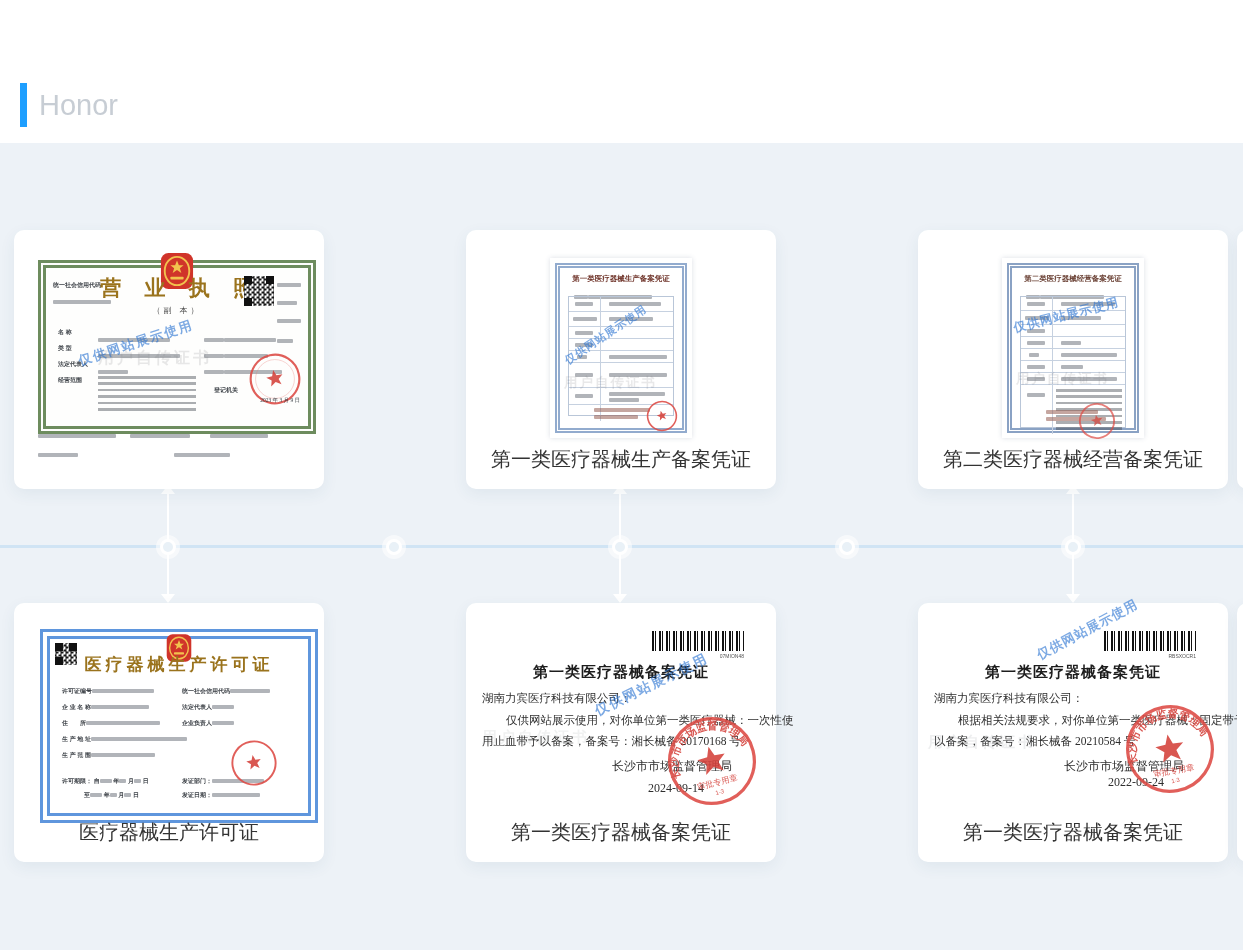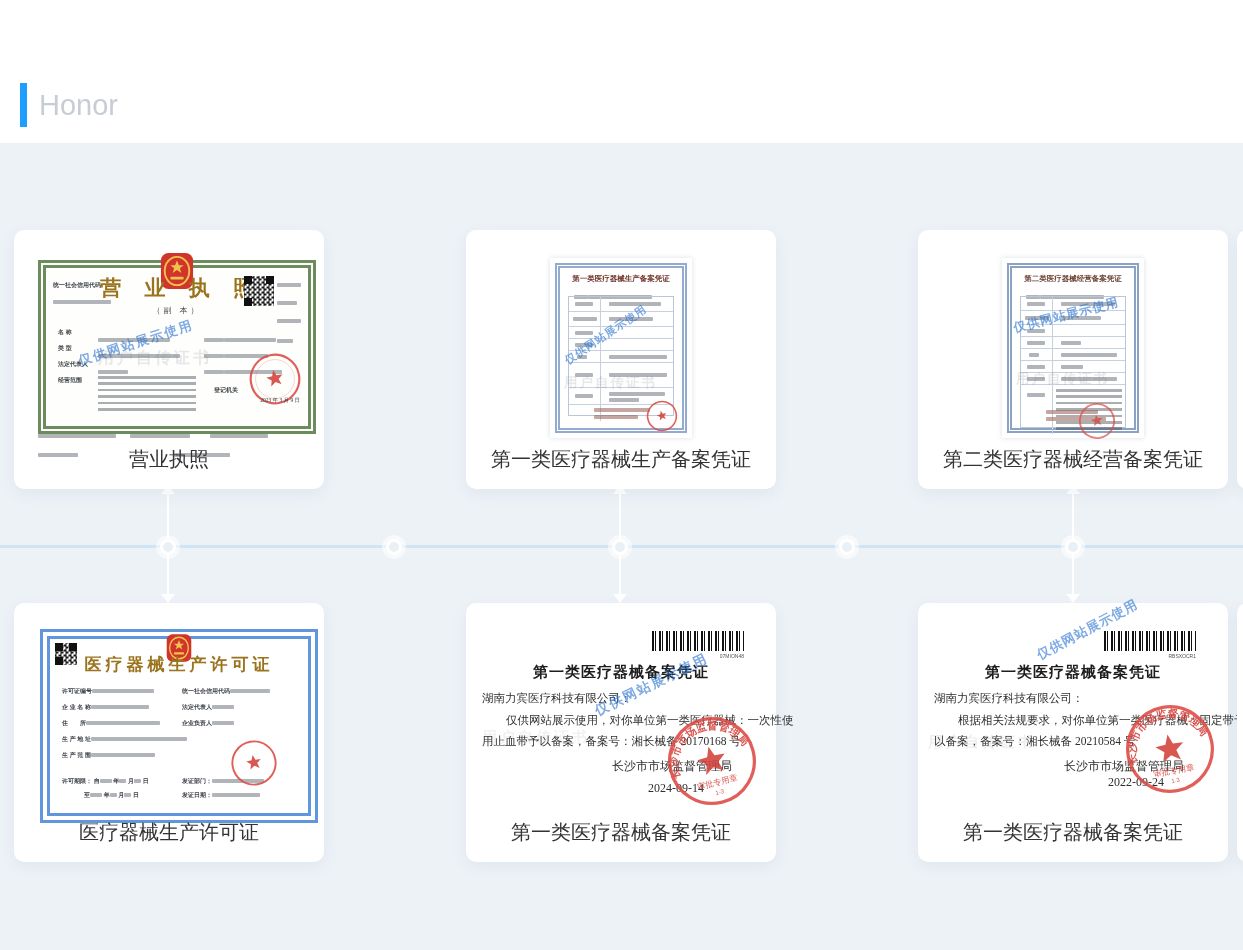--- a/index.html
+++ b/index.html
@@ -139,21 +139,20 @@
       </svg>
       <div class="abs serif" style="right:8px;top:129px;font-size:5.5px;color:#3a3f45">2023 年 3 月 9 日</div>
       <div class="wm-blue" style="left:30px;top:66px;font-size:13px;letter-spacing:2px;transform:rotate(-18deg)">仅供网站展示使用</div>
       <div class="wm-gray" style="left:52px;top:80px;font-size:16px;letter-spacing:3px">用户自传证书</div>
     </div>
     <div class="abs" style="left:24px;top:196px;width:262px">
       <span class="mb" style="width:78px;margin-left:0"></span><span class="mb" style="width:60px;margin-left:14px"></span>
       <span class="mb" style="width:58px;margin-left:16px"></span><br>
       <span class="mb" style="width:40px;margin-left:0;margin-top:3px"></span><span class="mb" style="width:56px;margin-left:96px;margin-top:3px"></span>
     </div>
-    <div class="caption">营业执照</div>
   </div>
 
   <div class="card" style="left:466px;top:87px">
     <div class="scan-p">
       <div class="p-cert">
         <div class="p-title serif">第一类医疗器械生产备案凭证</div>
         <div class="abs" style="left:14px;top:19px"><span class="mb" style="width:14px;margin-left:0"></span><span class="mb" style="width:64px"></span></div>
         <div class="ptab" style="top:28px;height:118px">
           <div class="r" style="height:14px">
               <span class="mb abs" style="left:6px;top:5px;width:18px"></span>

